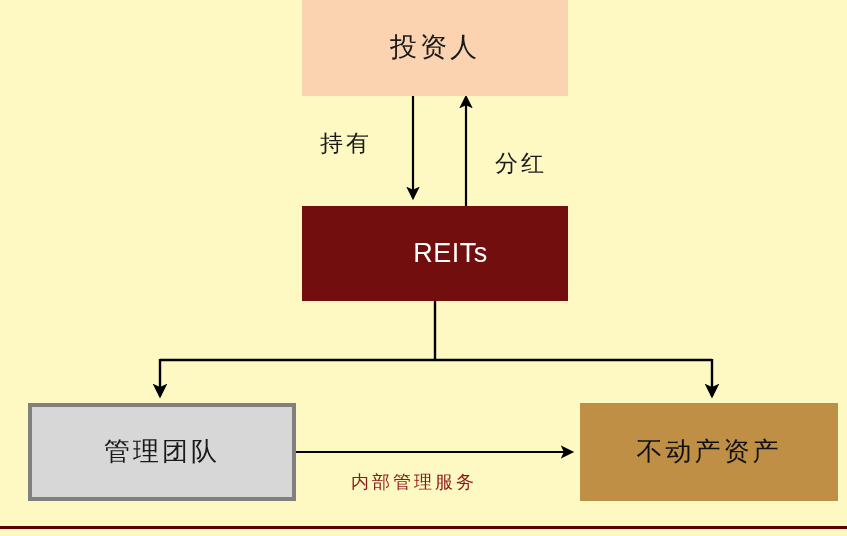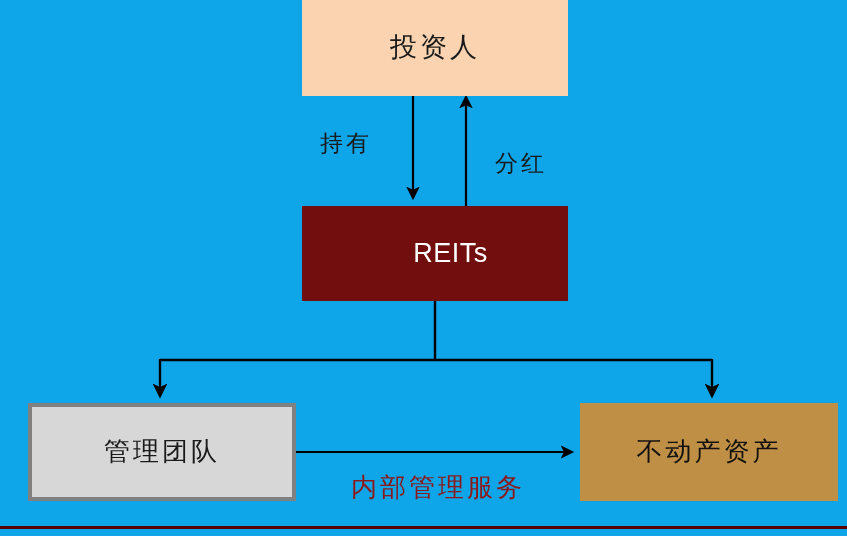--- a/index.html
+++ b/index.html
@@ -7,21 +7,21 @@
     padding: 0;
     background: #ffffff;
   }
   body {
     font-family: "Liberation Serif", "DejaVu Serif", serif;
   }
   #canvas {
     position: relative;
     width: 847px;
     height: 536px;
-    background: #0ea5e9;
+    background: #fef9c3;
     overflow: hidden;
   }
   .node {
     position: absolute;
     display: flex;
     align-items: center;
     justify-content: center;
     box-sizing: border-box;
     text-align: center;
     line-height: 1.1;
@@ -86,21 +86,21 @@
     color: #1a1a1a;
     white-space: nowrap;
     text-align: right;
   }
   #label-hold { left: 320px; top: 128px; }
   #label-dividend { left: 495px; top: 128px; margin-top: 20px; }
   #label-internal-service {
     left: 351px;
     top: 470px;
     color: #8C1919;
-    font-size: 26px;
+    font-size: 18px;
   }
 
   
   #edges {
     position: absolute;
     left: 0;
     top: 0;
     width: 847px;
     height: 536px;
     pointer-events: none;

